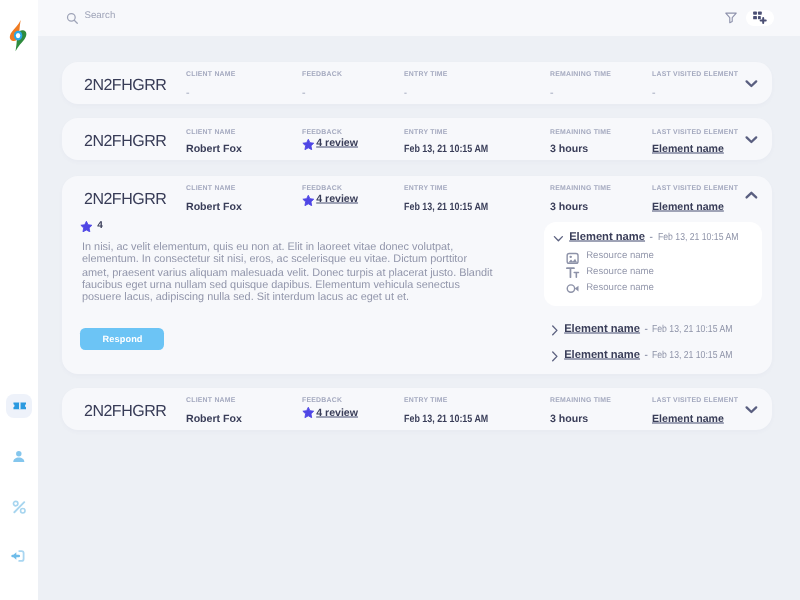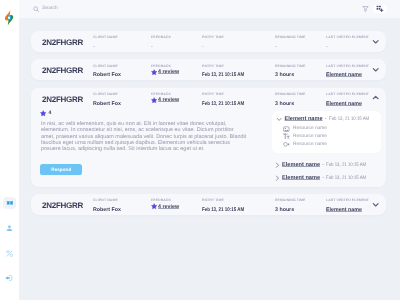--- a/index.html
+++ b/index.html
@@ -21,21 +21,21 @@
   .search{display:flex;align-items:center;gap:2.8px;flex:1}
   .search .txt{font-size:4.85px;color:#9ea3b7;letter-spacing:.02px;font-weight:400}
   .tbicons{display:flex;align-items:center;gap:6px}
   .iconbtn{width:7px;height:12px;display:flex;align-items:center;justify-content:center;margin-right:-1.3px}
   .iconbtn.round{background:#fff;border-radius:7px;width:14px;height:8.4px}
 
   
   .content{flex:1;padding:13px 14px 0 12px;overflow:hidden}
   .card{background:#f7f8fb;border-radius:8px;margin-bottom:7.33px;box-shadow:0 1px 2px rgba(80,90,130,.035)}
   .row{height:21px;display:flex;align-items:center;padding:0 7px 0 11px}
-  .code{font-size:8px;font-weight:700;color:#383c57;letter-spacing:-.25px;width:51px;flex:0 0 51px;white-space:nowrap;line-height:8px;padding-top:3px}
+  .code{font-size:8px;font-weight:400;color:#383c57;letter-spacing:-.25px;width:51px;flex:0 0 51px;white-space:nowrap;line-height:8px;padding-top:3px}
   .col{display:flex;flex-direction:column;gap:1.3px;min-width:0;height:10.6px;justify-content:flex-start;line-height:1}
   .col>div{line-height:5.8px;height:5.8px}
   .col>.lab{line-height:3.5px;height:3.5px}
   .c-client{flex:0 0 58px}
   .c-feed{flex:0 0 51px}
   .c-entry{flex:0 0 73px}
   .c-remain{flex:0 0 51px}
   .c-last{flex:1 1 auto}
   .lab{font-size:3.45px;line-height:3.2px;color:#a4a9bf;letter-spacing:.12px;font-weight:700;white-space:nowrap}
   .val{font-size:5.3px;line-height:6.2px;color:#393d58;font-weight:700;white-space:nowrap;display:inline-block}

